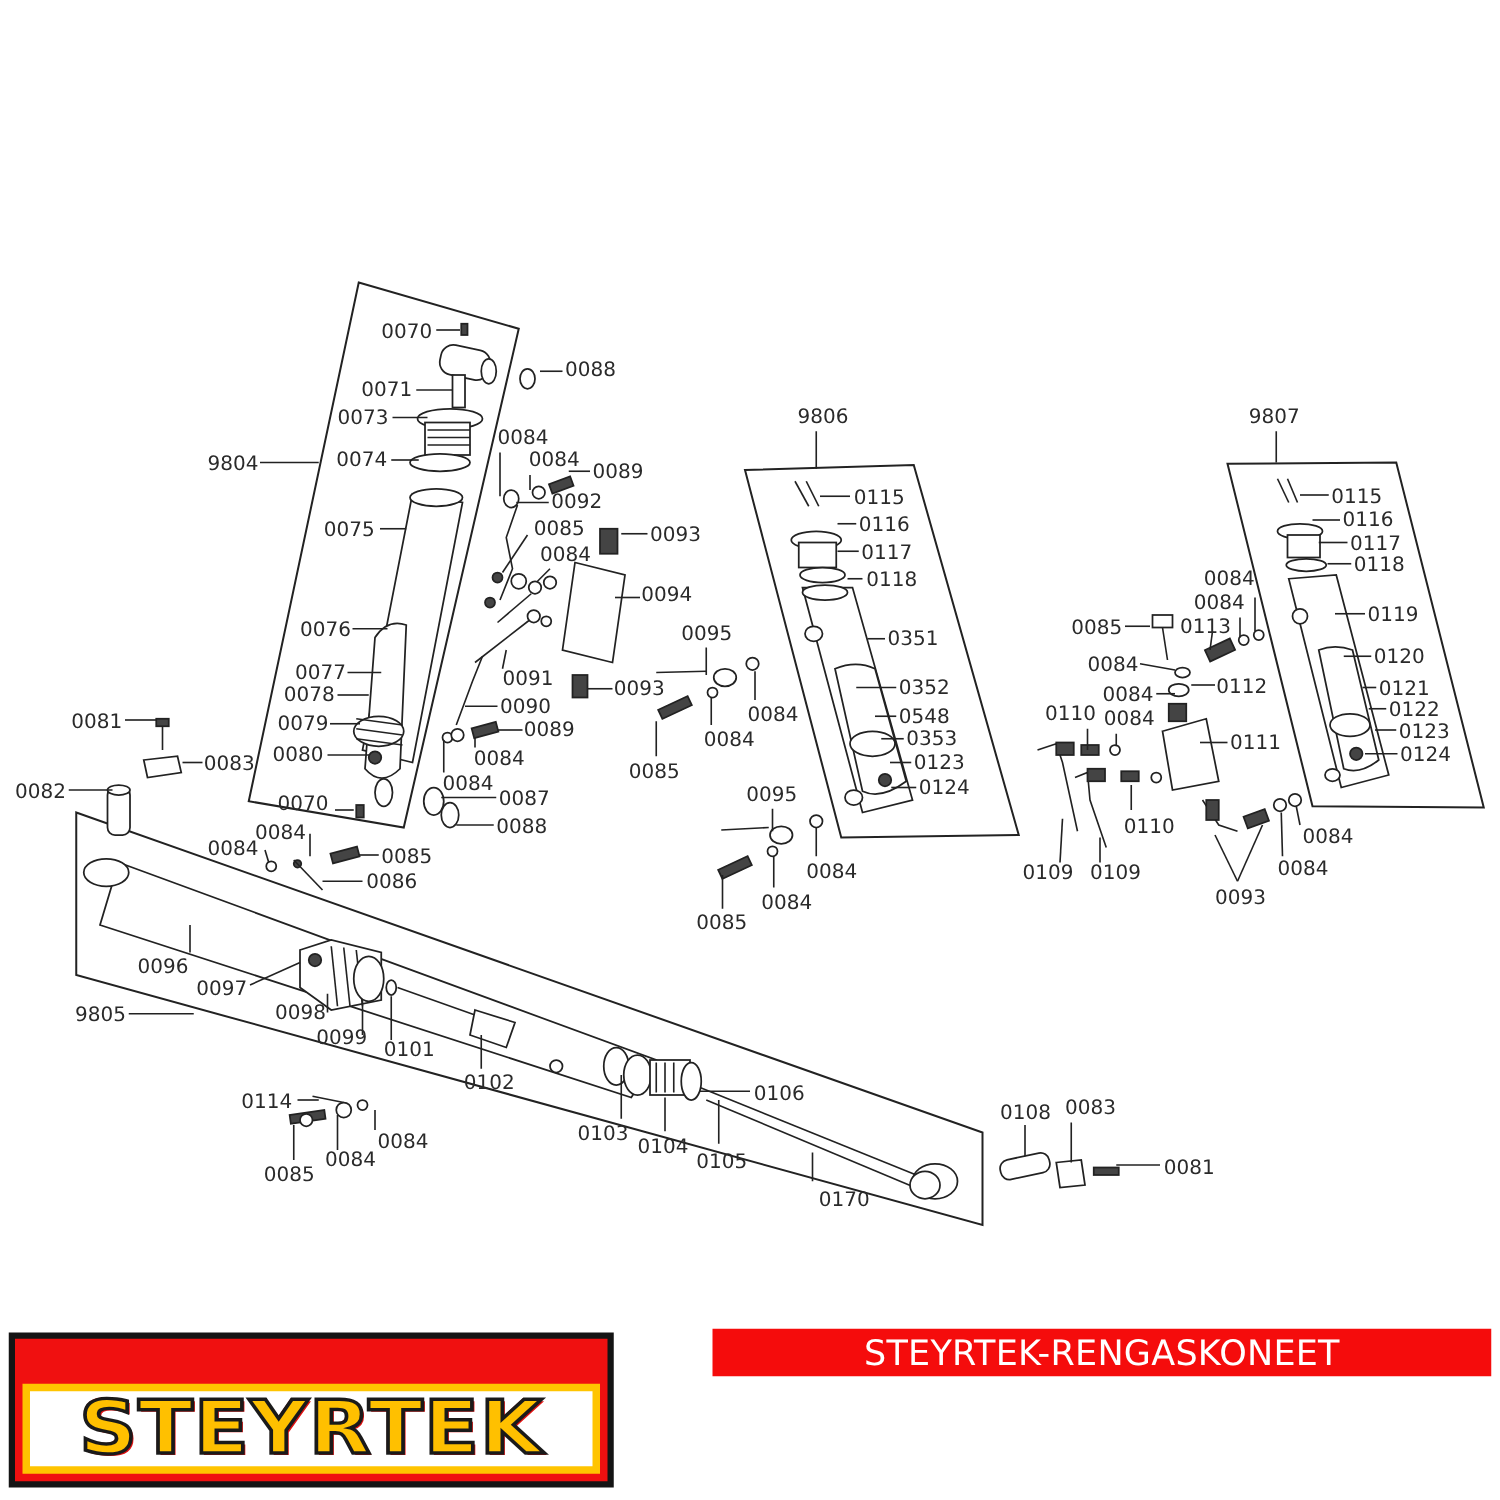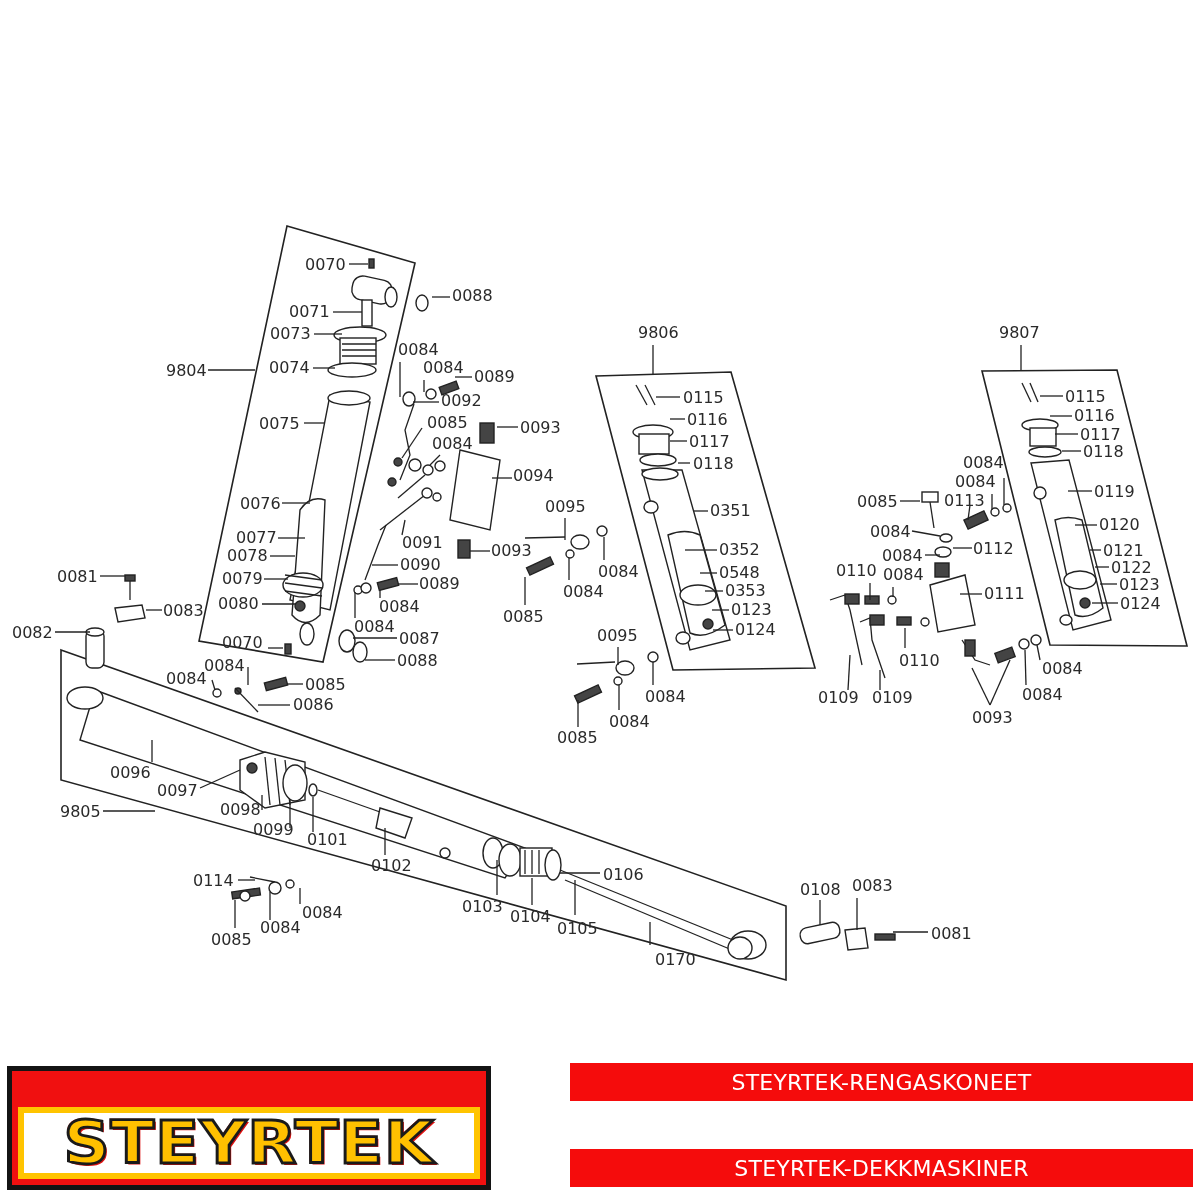--- a/index.html
+++ b/index.html
@@ -12,21 +12,21 @@
   .frame { stroke: #222; stroke-width: 1.6; fill: none; }
 
   #footer { position: absolute; left: 0; top: 1058px; width: 1200px; height: 132px; }
   #logo-box { position: absolute; left: 7px; top: 8px; width: 484px; height: 124px; background: #141414; }
   #logo-red { position: absolute; left: 5px; top: 5px; right: 5px; bottom: 5px; background: #f01010; }
   #logo-yellow { position: absolute; left: 6px; top: 6px; right: 6px; bottom: 6px; background: #ffc400; margin-top: 30px; }
   #logo-white { position: absolute; left: 6px; top: 6px; right: 6px; bottom: 6px; background: #ffffff; display:flex; align-items:center; justify-content:center; }
   #logo-text { font-family: "DejaVu Sans", sans-serif; font-weight: bold; font-size: 64px; letter-spacing: 1px; color: #ffc000;
     -webkit-text-stroke: 3px #1a1a1a; text-shadow: 2px 2px 0 #e01010, -1px -1px 0 #e01010; transform: scaleY(0.92); }
   .band { position: absolute; left: 570px; width: 623px; height: 38px; background: #f50c0c; color: #fff;
-    font-family: "DejaVu Sans", sans-serif; font-size: 22px; display: flex; align-items: center; justify-content: center; letter-spacing: 0.2px; }
+    font-family: "DejaVu Sans", sans-serif; font-size: 28px; display: flex; align-items: center; justify-content: center; letter-spacing: 0.2px; }
 </style>
 </head>
 <body>
 
 <svg id="diagram" viewBox="0 0 1200 1050" xmlns="http://www.w3.org/2000/svg">
 
   <polygon class="frame" points="287,226 415,263 323,662 199,641"></polygon>
   <polygon class="frame" points="61,650 786,906 786,980 61,780"></polygon>
   <polygon class="frame" points="596,376 731,372 815,668 673,670"></polygon>
   <polygon class="frame" points="982,371 1117,370 1187,646 1050,645"></polygon>
@@ -408,14 +408,13 @@
   <div id="logo-box">
     <div id="logo-red">
       <div id="logo-yellow">
         <div id="logo-white">
           <span id="logo-text">STEYRTEK</span>
         </div>
       </div>
     </div>
   </div>
   <div class="band" style="top:5px;">STEYRTEK-RENGASKONEET</div>
-  <div class="band" style="top:91px;">STEYRTEK-DEKKMASKINER</div>
 </div>
 
 </body></html>

